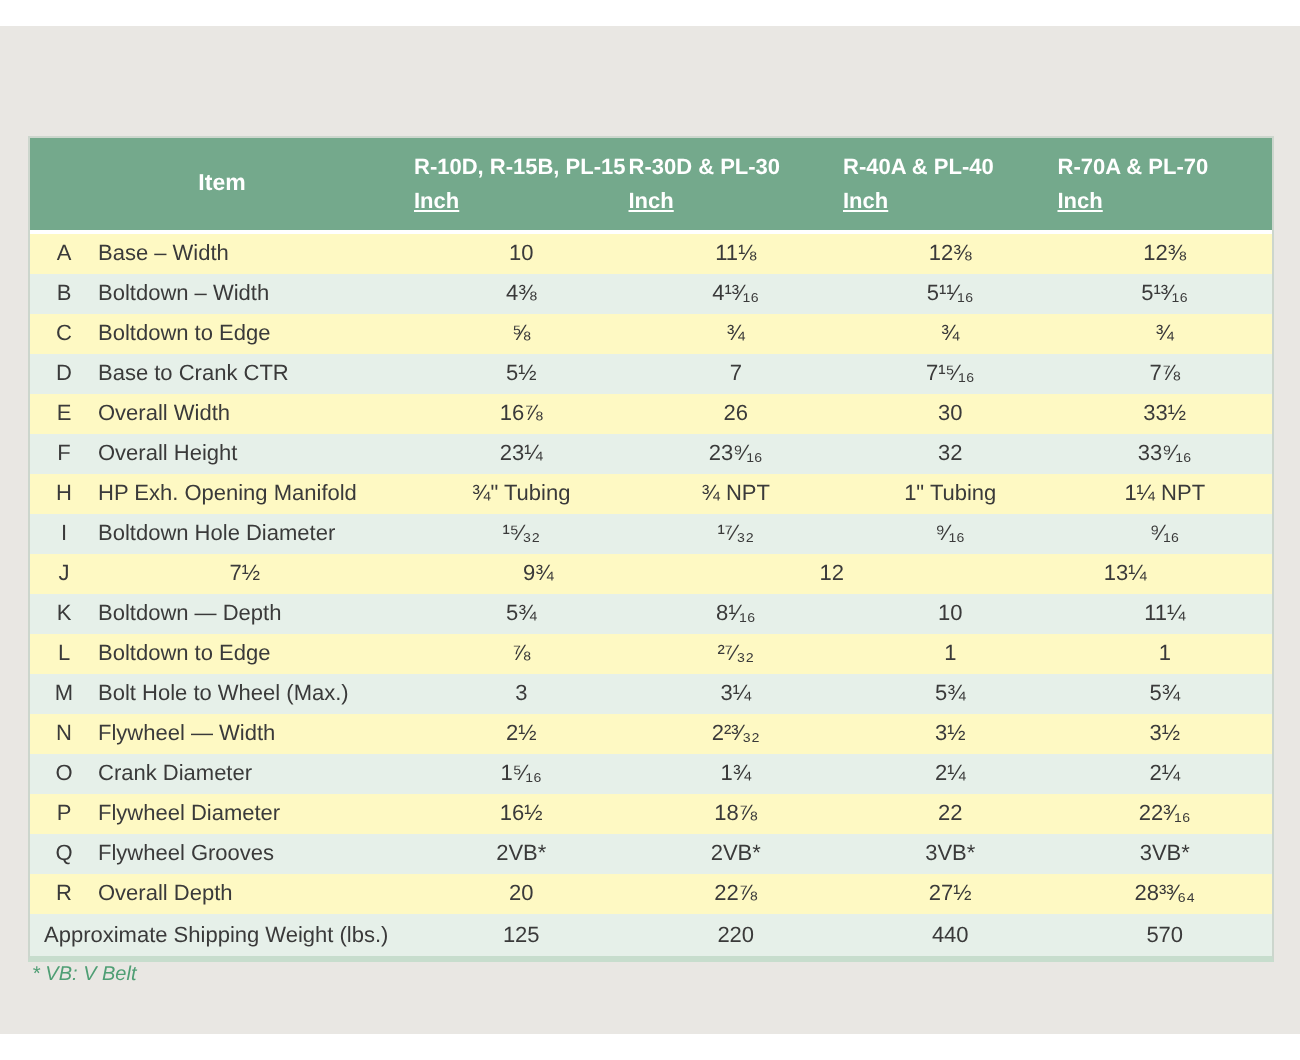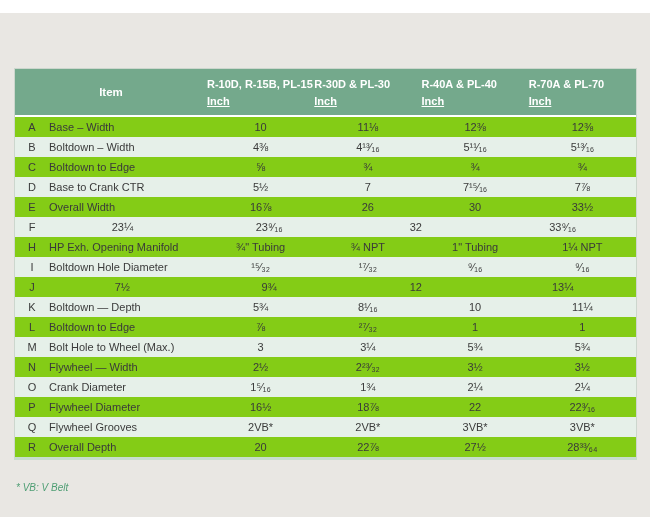--- a/index.html
+++ b/index.html
@@ -1,21 +1,21 @@
 <!DOCTYPE html>
 <html><head>
 <meta charset="utf-8">
 <style>
   html,body{margin:0;padding:0;}
   body{font-family:"Liberation Sans",sans-serif;background:#ffffff;}
   .canvas{position:relative;width:650px;height:530px;background:#ffffff;overflow:hidden;}
   .panel{position:absolute;left:0;top:13px;width:650px;height:504px;background:#e9e7e3;}
   .table-card{
     position:absolute;left:14px;top:55px;width:621px;
-    background:#84cc16;border:1px solid #ccd6cd;border-bottom:3px solid var(--border-green,#c7ddcd);
+    background:#fef9c3;border:1px solid #ccd6cd;border-bottom:3px solid var(--border-green,#c7ddcd);
     box-sizing:content-box;
   }
   .thead{display:flex;background:var(--header-green,#74a98c);color:#ffffff;border-bottom:2px solid #ffffff;}
   .th-item{width:192px;display:flex;align-items:center;justify-content:center;font-weight:bold;font-size:11.5px;}
   .th-model{flex:1;text-align:left;padding:7px 0 5px 0;font-weight:bold;font-size:11px;line-height:1.55;}
   .th-model .unit{display:block;text-decoration:underline;}
   .row{display:flex;height:20px;align-items:center;color:#3a3a3a;font-size:11px;}
   .row.alt{background:var(--row-alt,#e6f0e9);}
   .cell-letter{width:34px;text-align:center;flex:0 0 auto;}
   .cell-label{width:158px;flex:0 0 auto;white-space:nowrap;overflow:hidden;}
@@ -90,20 +90,21 @@
           <div class="row">
             <div class="cell-letter">E</div>
             <div class="cell-label">Overall Width</div>
             <div class="cell-val">16⅞</div>
             <div class="cell-val">26</div>
             <div class="cell-val">30</div>
             <div class="cell-val">33½</div>
           </div>
           <div class="row alt">
             <div class="cell-letter">F</div>
+            <div class="cell-label">Overall Height</div>
             <div class="cell-val">23¼</div>
             <div class="cell-val">23⁹⁄₁₆</div>
             <div class="cell-val">32</div>
             <div class="cell-val">33⁹⁄₁₆</div>
           </div>
           <div class="row">
             <div class="cell-letter">H</div>
             <div class="cell-label">HP Exh. Opening Manifold</div>
             <div class="cell-val">¾" Tubing</div>
             <div class="cell-val">¾ NPT</div>
@@ -184,17 +185,24 @@
           <div class="row">
             <div class="cell-letter">R</div>
             <div class="cell-label">Overall Depth</div>
             <div class="cell-val">20</div>
             <div class="cell-val">22⅞</div>
             <div class="cell-val">27½</div>
             <div class="cell-val">28³³⁄₆₄</div>
           </div>
         </div>
 
+      <div class="footer-row">
+        <div class="footer-label">Approximate Shipping Weight (lbs.)</div>
+        <div class="cell-val">125</div>
+        <div class="cell-val">220</div>
+        <div class="cell-val">440</div>
+        <div class="cell-val">570</div>
+      </div>
 
     </div>
     <div class="footnote">* VB: V Belt</div>
   </div>
 </div>
 
 </body></html>

